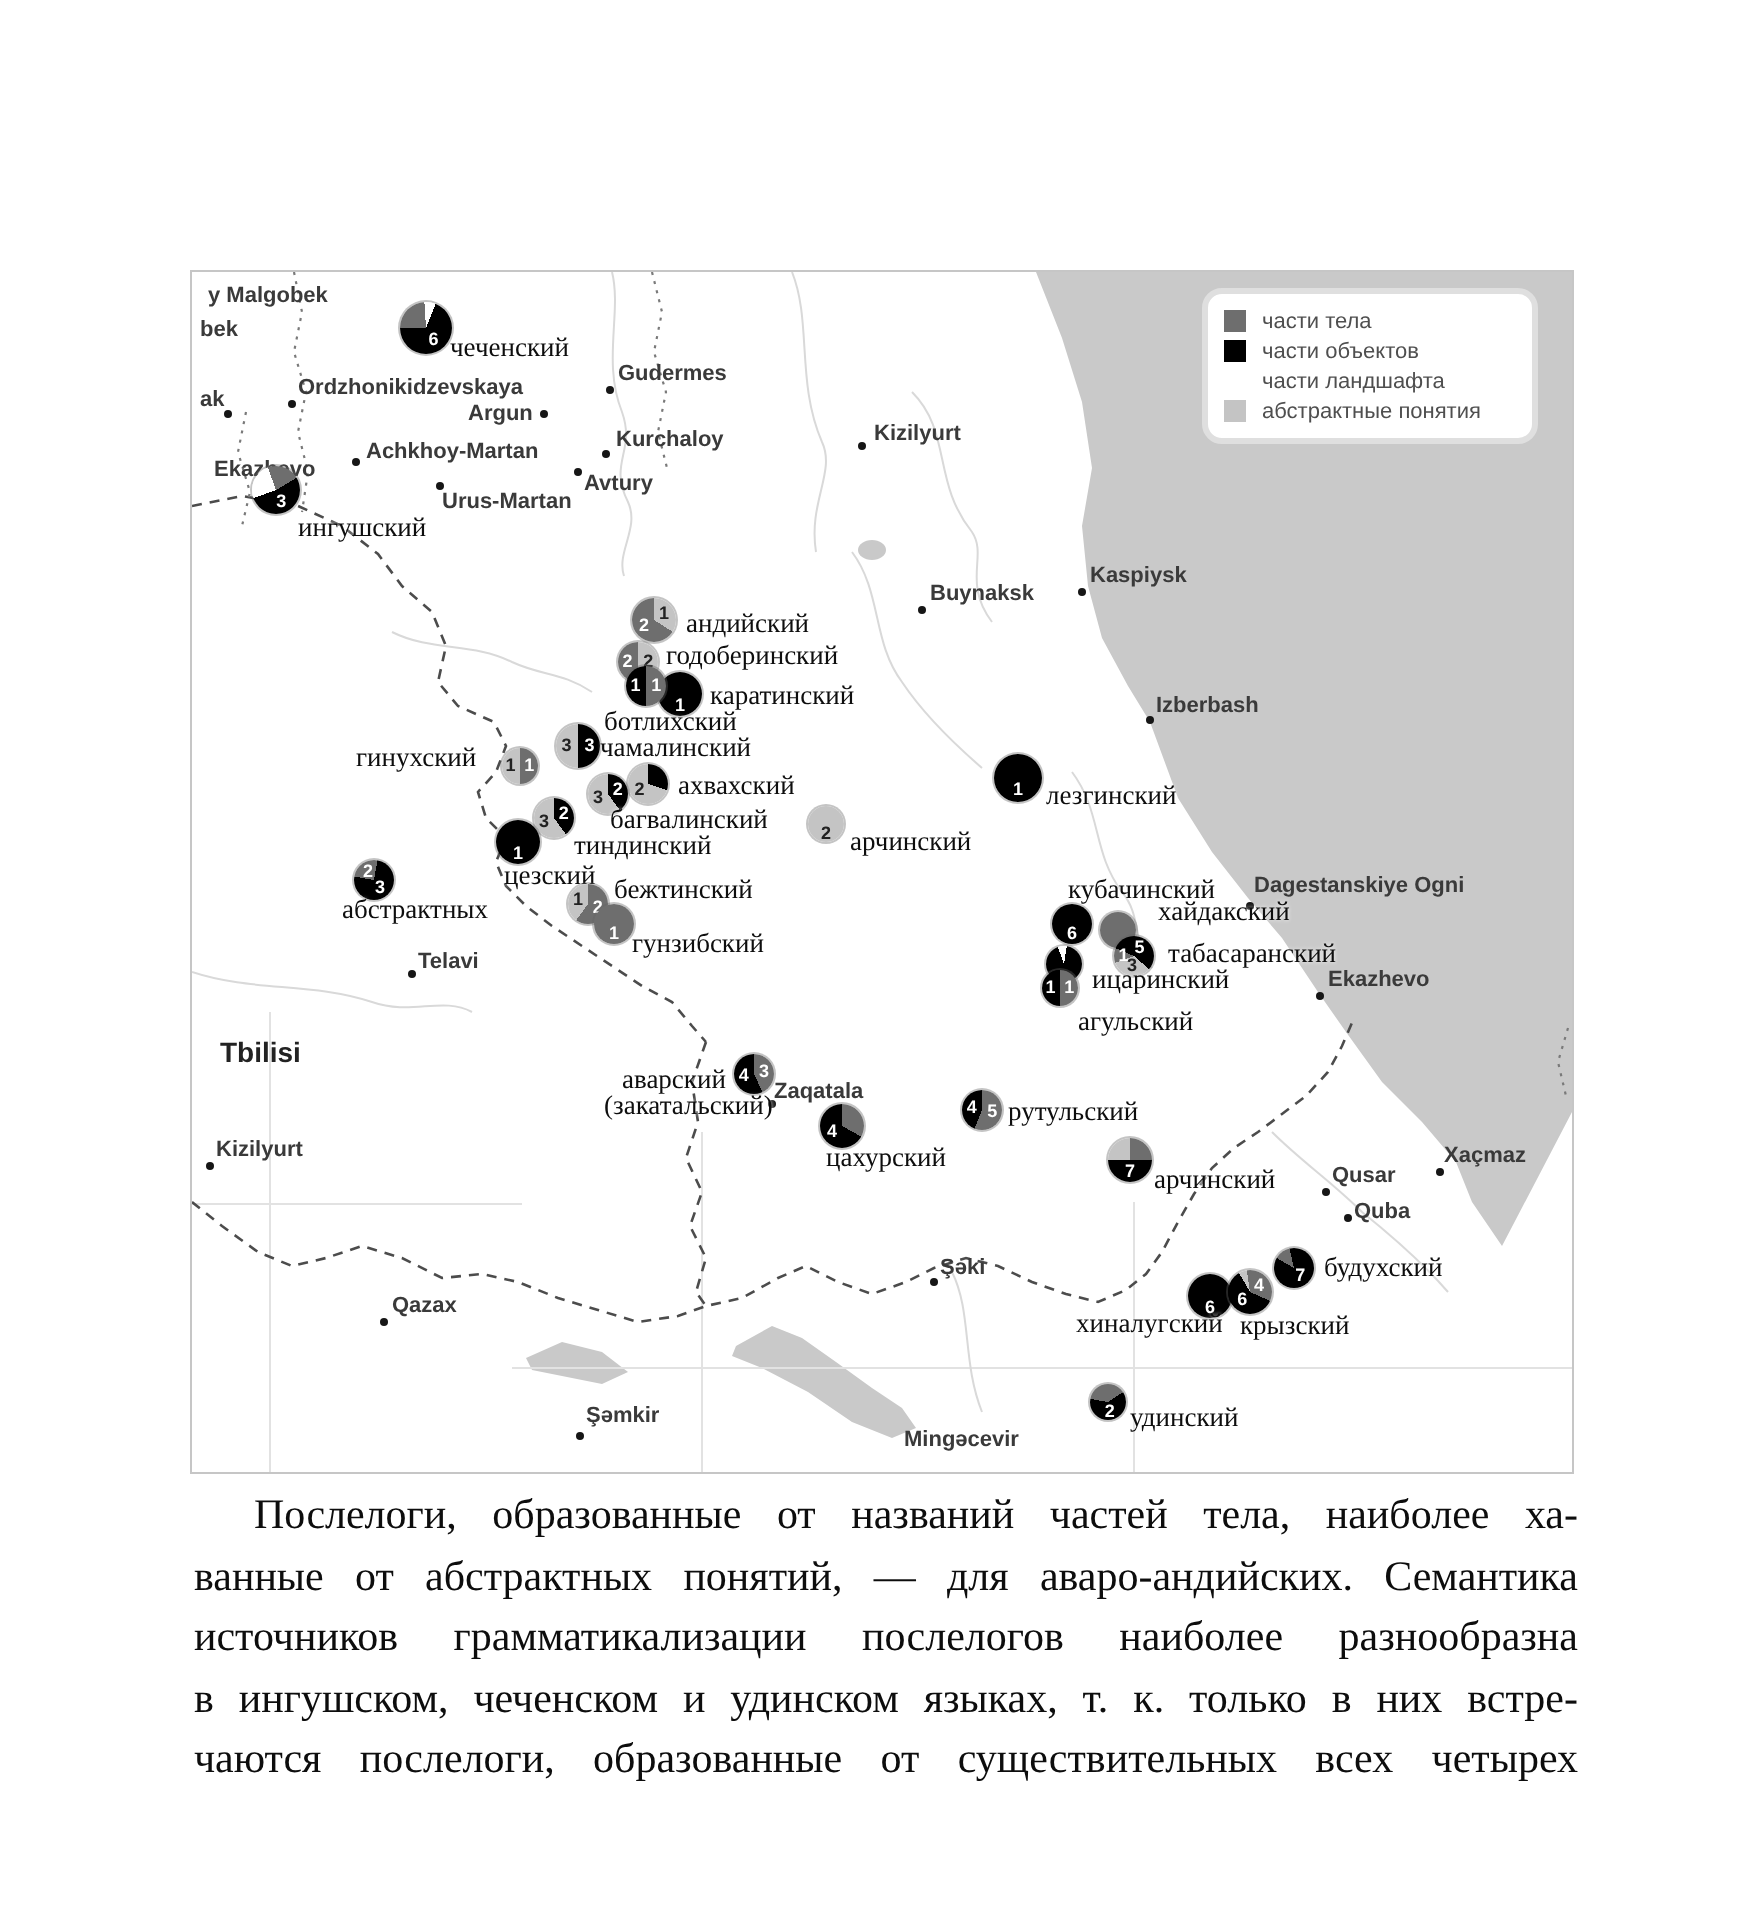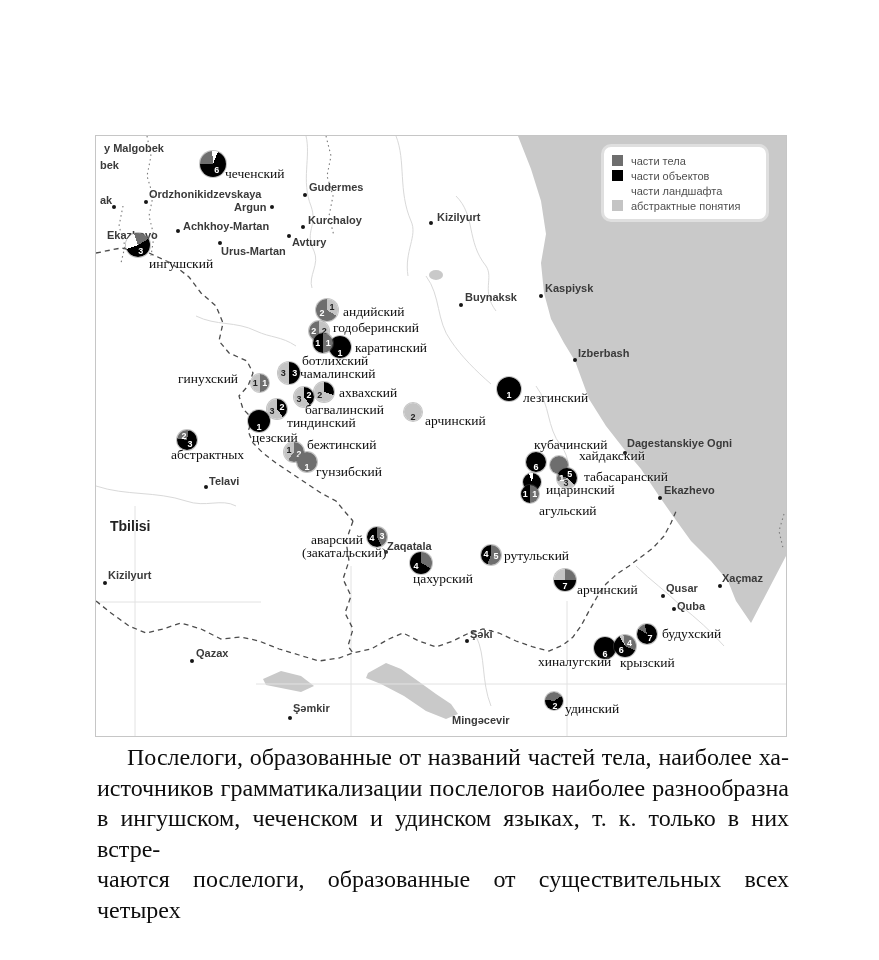--- a/index.html
+++ b/index.html
@@ -21,21 +21,21 @@
   .pie{position:absolute;border-radius:50%;box-shadow:0 0 0 1px rgba(100,100,100,.38);}
   .pnum{position:absolute;transform:translate(-50%,-50%);font-family:"Liberation Sans",sans-serif;
         font-weight:bold;font-size:9px;line-height:9px;}
   
   .legend{position:absolute;left:505px;top:8px;width:146px;background:#fff;border:3px solid #dfdfdf;
           border-radius:10px;padding:6px 8px;}
   .lg-row{display:flex;align-items:center;height:15px;}
   .lg-sw{width:11px;height:11px;margin-right:8px;flex:0 0 auto;}
   .lg-tx{font-family:"Liberation Sans",sans-serif;font-size:11px;color:#4f4f4f;white-space:nowrap;}
   
-  .para{position:absolute;left:97px;top:742px;width:692px;font-size:24px;line-height:30.5px;color:#0d0d0d;}
+  .para{position:absolute;left:97px;top:742px;width:692px;font-size:21px;line-height:30.5px;color:#0d0d0d;}
   .pline{text-align:justify;text-align-last:justify;white-space:normal;}
   .pline.indent{text-indent:30px;}
   .pline.last{text-align-last:left;}
 </style>
 </head>
 <body>
 
 <div class="page">
 
 
@@ -287,18 +287,19 @@
           <div class="lg-row">
             <span class="lg-sw" style="background: rgb(196, 196, 196);"></span>
             <span class="lg-tx">абстрактные понятия</span>
           </div>
         </div>
     </div>
   </div>
 
   <div class="para">
       <div class="pline indent">Послелоги, образованные от названий частей тела, наиболее ха-</div>
+      <div class="pline">ванные от абстрактных понятий, — для аваро-андийских. Семантика</div>
       <div class="pline">источников грамматикализации послелогов наиболее разнообразна</div>
       <div class="pline">в ингушском, чеченском и удинском языках, т. к. только в них встре-</div>
       <div class="pline">чаются послелоги, образованные от существительных всех четырех</div>
     </div>
 
 </div>
 
 </body></html>

